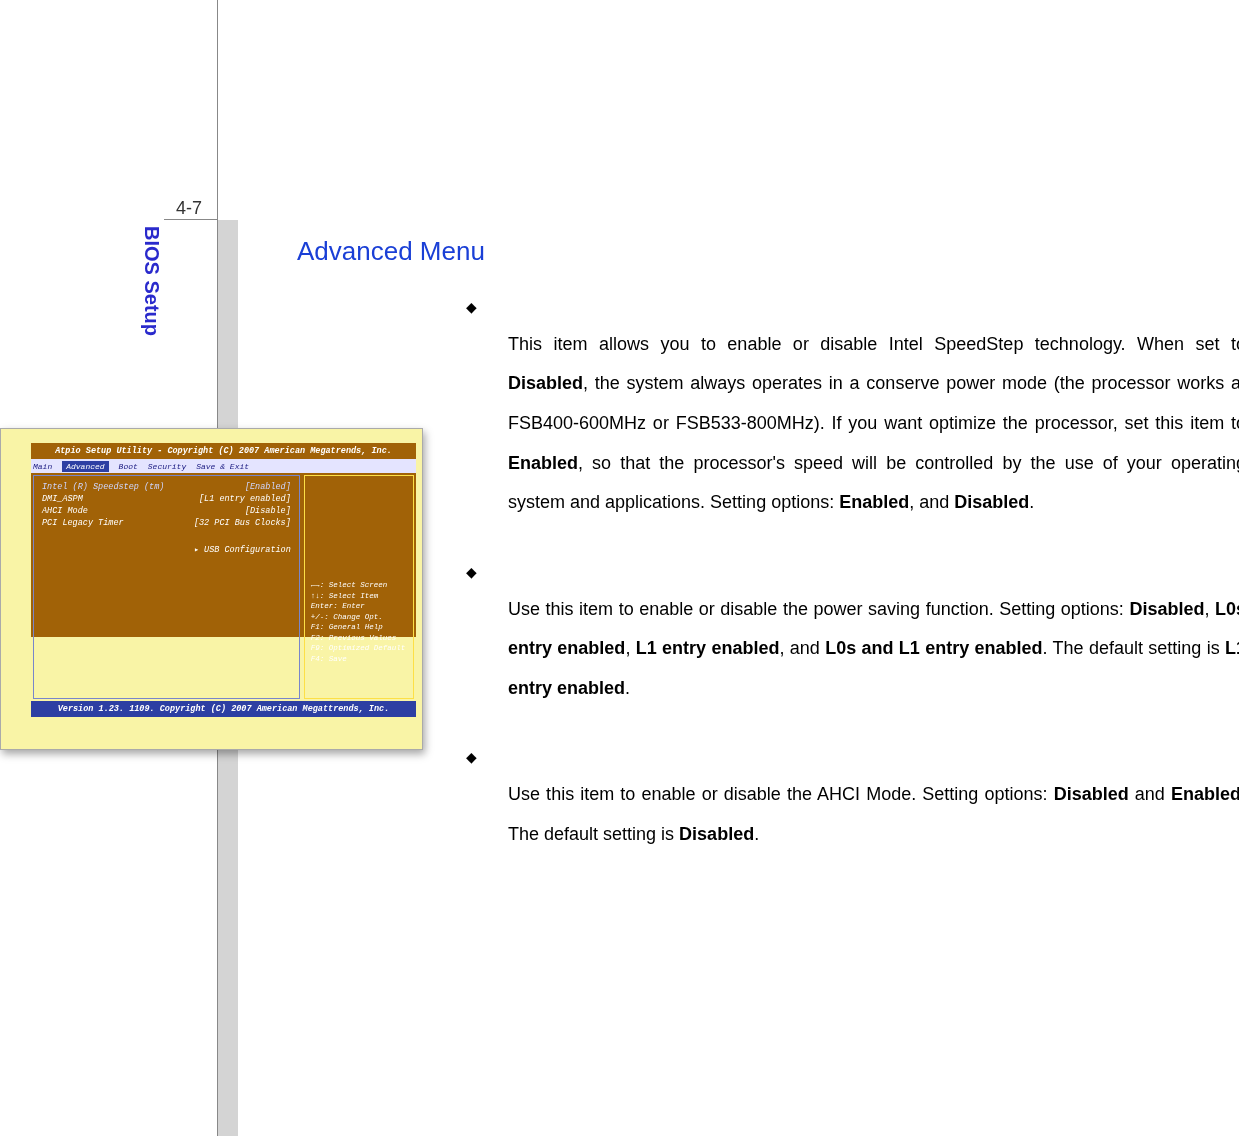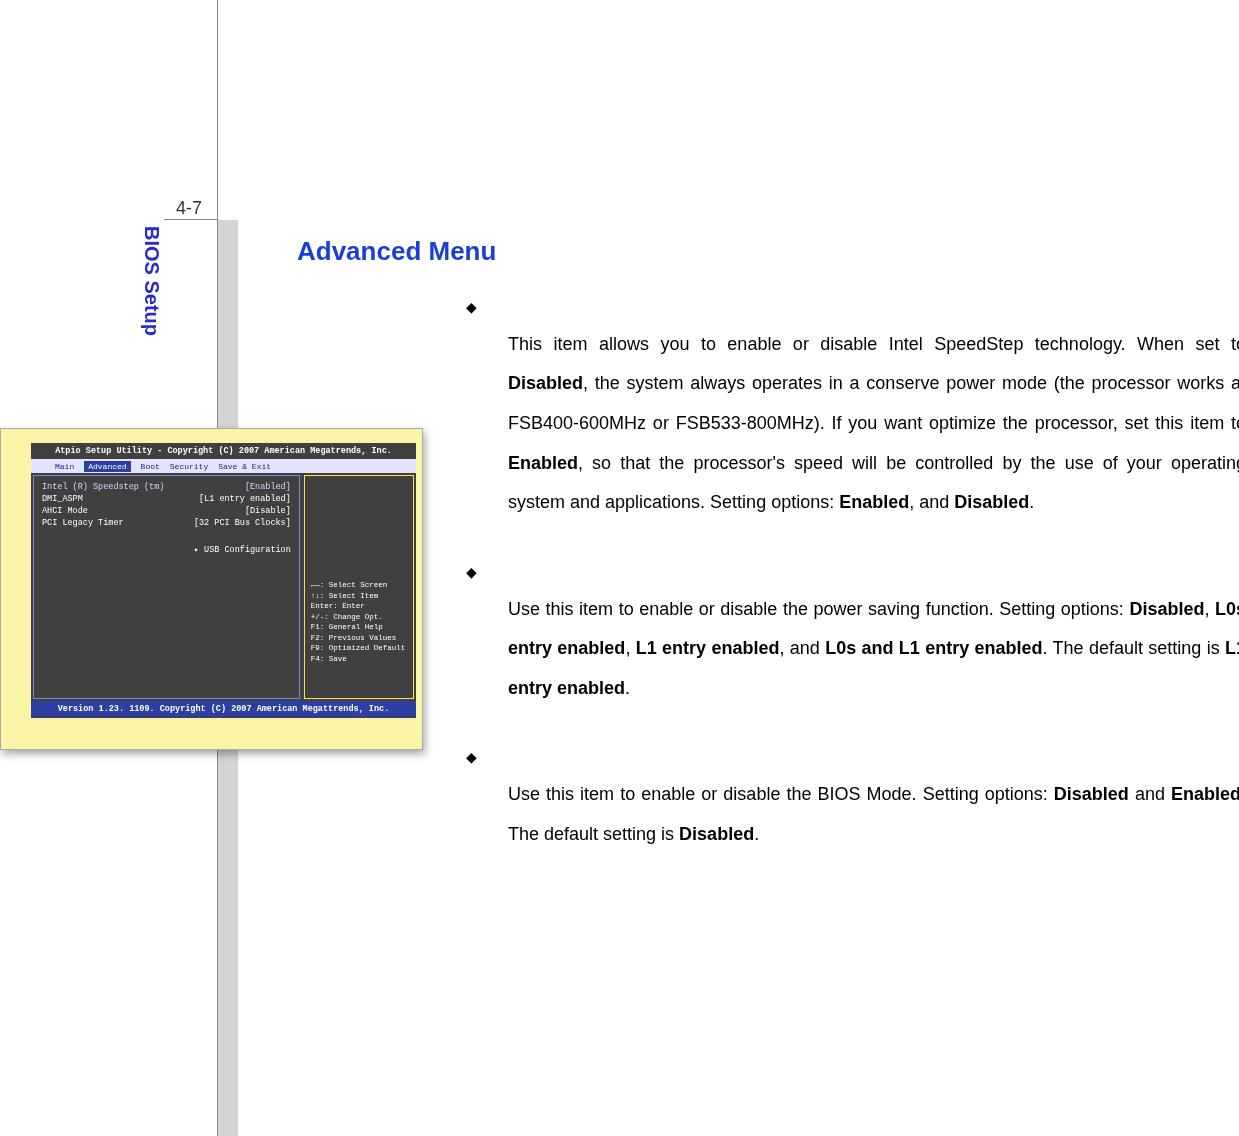--- a/index.html
+++ b/index.html
@@ -51,21 +51,21 @@
     top: 220px;
     width: 20px;
     height: 916px;
     background: #d4d4d4;
   }
   .heading {
     position: absolute;
     left: 297px;
     top: 236px;
     font-size: 26px;
-    font-weight: bold;
+    font-weight: normal;
     color: #1a3fd6;
     font-family: Arial, Helvetica, sans-serif;
   }
   .content-area {
     position: absolute;
     left: 466px;
     top: 286px;
     width: 780px;
     font-size: 18px;
     color: #000;
@@ -100,38 +100,39 @@
     border: 1px solid #aaa;
     box-shadow: 2px 4px 8px rgba(0,0,0,0.35);
     padding: 10px;
     overflow: hidden;
   }
   .bios-inner {
     position: absolute;
     left: 30px;
     top: 14px;
     width: 385px;
-    height: 275px;
-    background: #404040;
+    height: 194px;
+    background: #a16207;
     font-family: "Courier New", monospace;
     font-size: 8.5px;
     color: #fff;
+    font-style: italic;
   }
   .bios-title {
     text-align: center;
     padding: 3px 0;
     font-weight: bold;
     font-size: 8.5px;
     color: #fff;
   }
   .bios-tabs {
     background: #e4e4ff;
     height: 14px;
     display: flex;
-    padding-left: 24px;
+    padding-left: 2px;
     align-items: center;
     gap: 10px;
     color: #1a1a80;
     font-size: 8px;
   }
   .bios-tab-active {
     background: #2d3fa3;
     color: #fff;
     padding: 1px 4px;
   }
@@ -185,21 +186,21 @@
       <div class="bullet">◆</div>
     </div>
     <div class="bullet-body"><span>This item allows you to enable or disable Intel SpeedStep technology.  When set to </span><span class="b">Disabled</span><span>, the system always operates in a conserve power mode (the processor works at FSB400-600MHz or FSB533-800MHz).   If you want optimize the processor, set this item to </span><span class="b">Enabled</span><span>, so that the processor's speed will be controlled by the use of your operating system and applications.   Setting options: </span><span class="b">Enabled</span><span>, and </span><span class="b">Disabled</span><span>.</span></div>
     <div class="bullet-row">
       <div class="bullet">◆</div>
     </div>
     <div class="bullet-body"><span>Use this item to enable or disable the power saving function.   Setting options: </span><span class="b">Disabled</span><span>, </span><span class="b">L0s entry enabled</span><span>, </span><span class="b">L1 entry enabled</span><span>, and </span><span class="b">L0s and L1 entry enabled</span><span>.   The default setting is </span><span class="b">L1 entry enabled</span><span>.</span></div>
     <div class="bullet-row">
       <div class="bullet">◆</div>
     </div>
-    <div class="bullet-body"><span>Use this item to enable or disable the BIOS Mode.   Setting options: </span><span class="b">Disabled</span><span> and </span><span class="b">Enabled</span><span>.   The default setting is </span><span class="b">Disabled</span><span>.</span></div>
+    <div class="bullet-body"><span>Use this item to enable or disable the AHCI Mode.   Setting options: </span><span class="b">Disabled</span><span> and </span><span class="b">Enabled</span><span>.   The default setting is </span><span class="b">Disabled</span><span>.</span></div>
   </div>
 
 <div class="bios-frame">
   <div class="bios-inner">
     <div class="bios-title">Atpio Setup Utility - Copyright (C) 2007 American Megatrends, Inc.</div>
     <div class="bios-tabs" id="bios-tabs">
         <span>Main</span>
         <span class="bios-tab-active">Advanced</span>
         <span>Boot</span>
         <span>Security</span>

